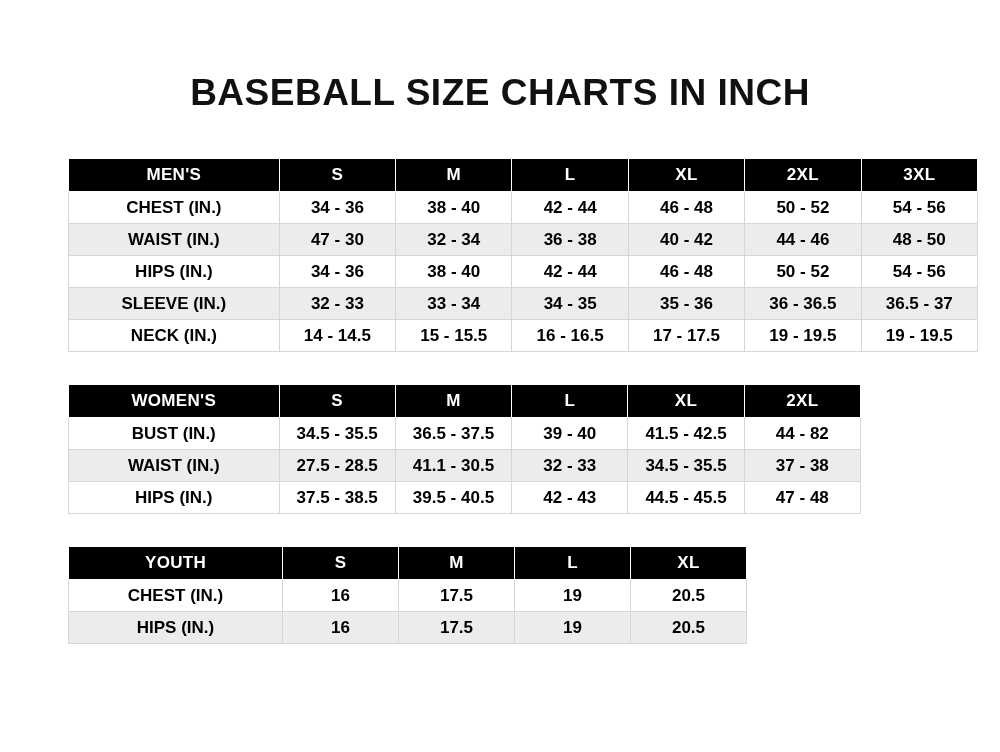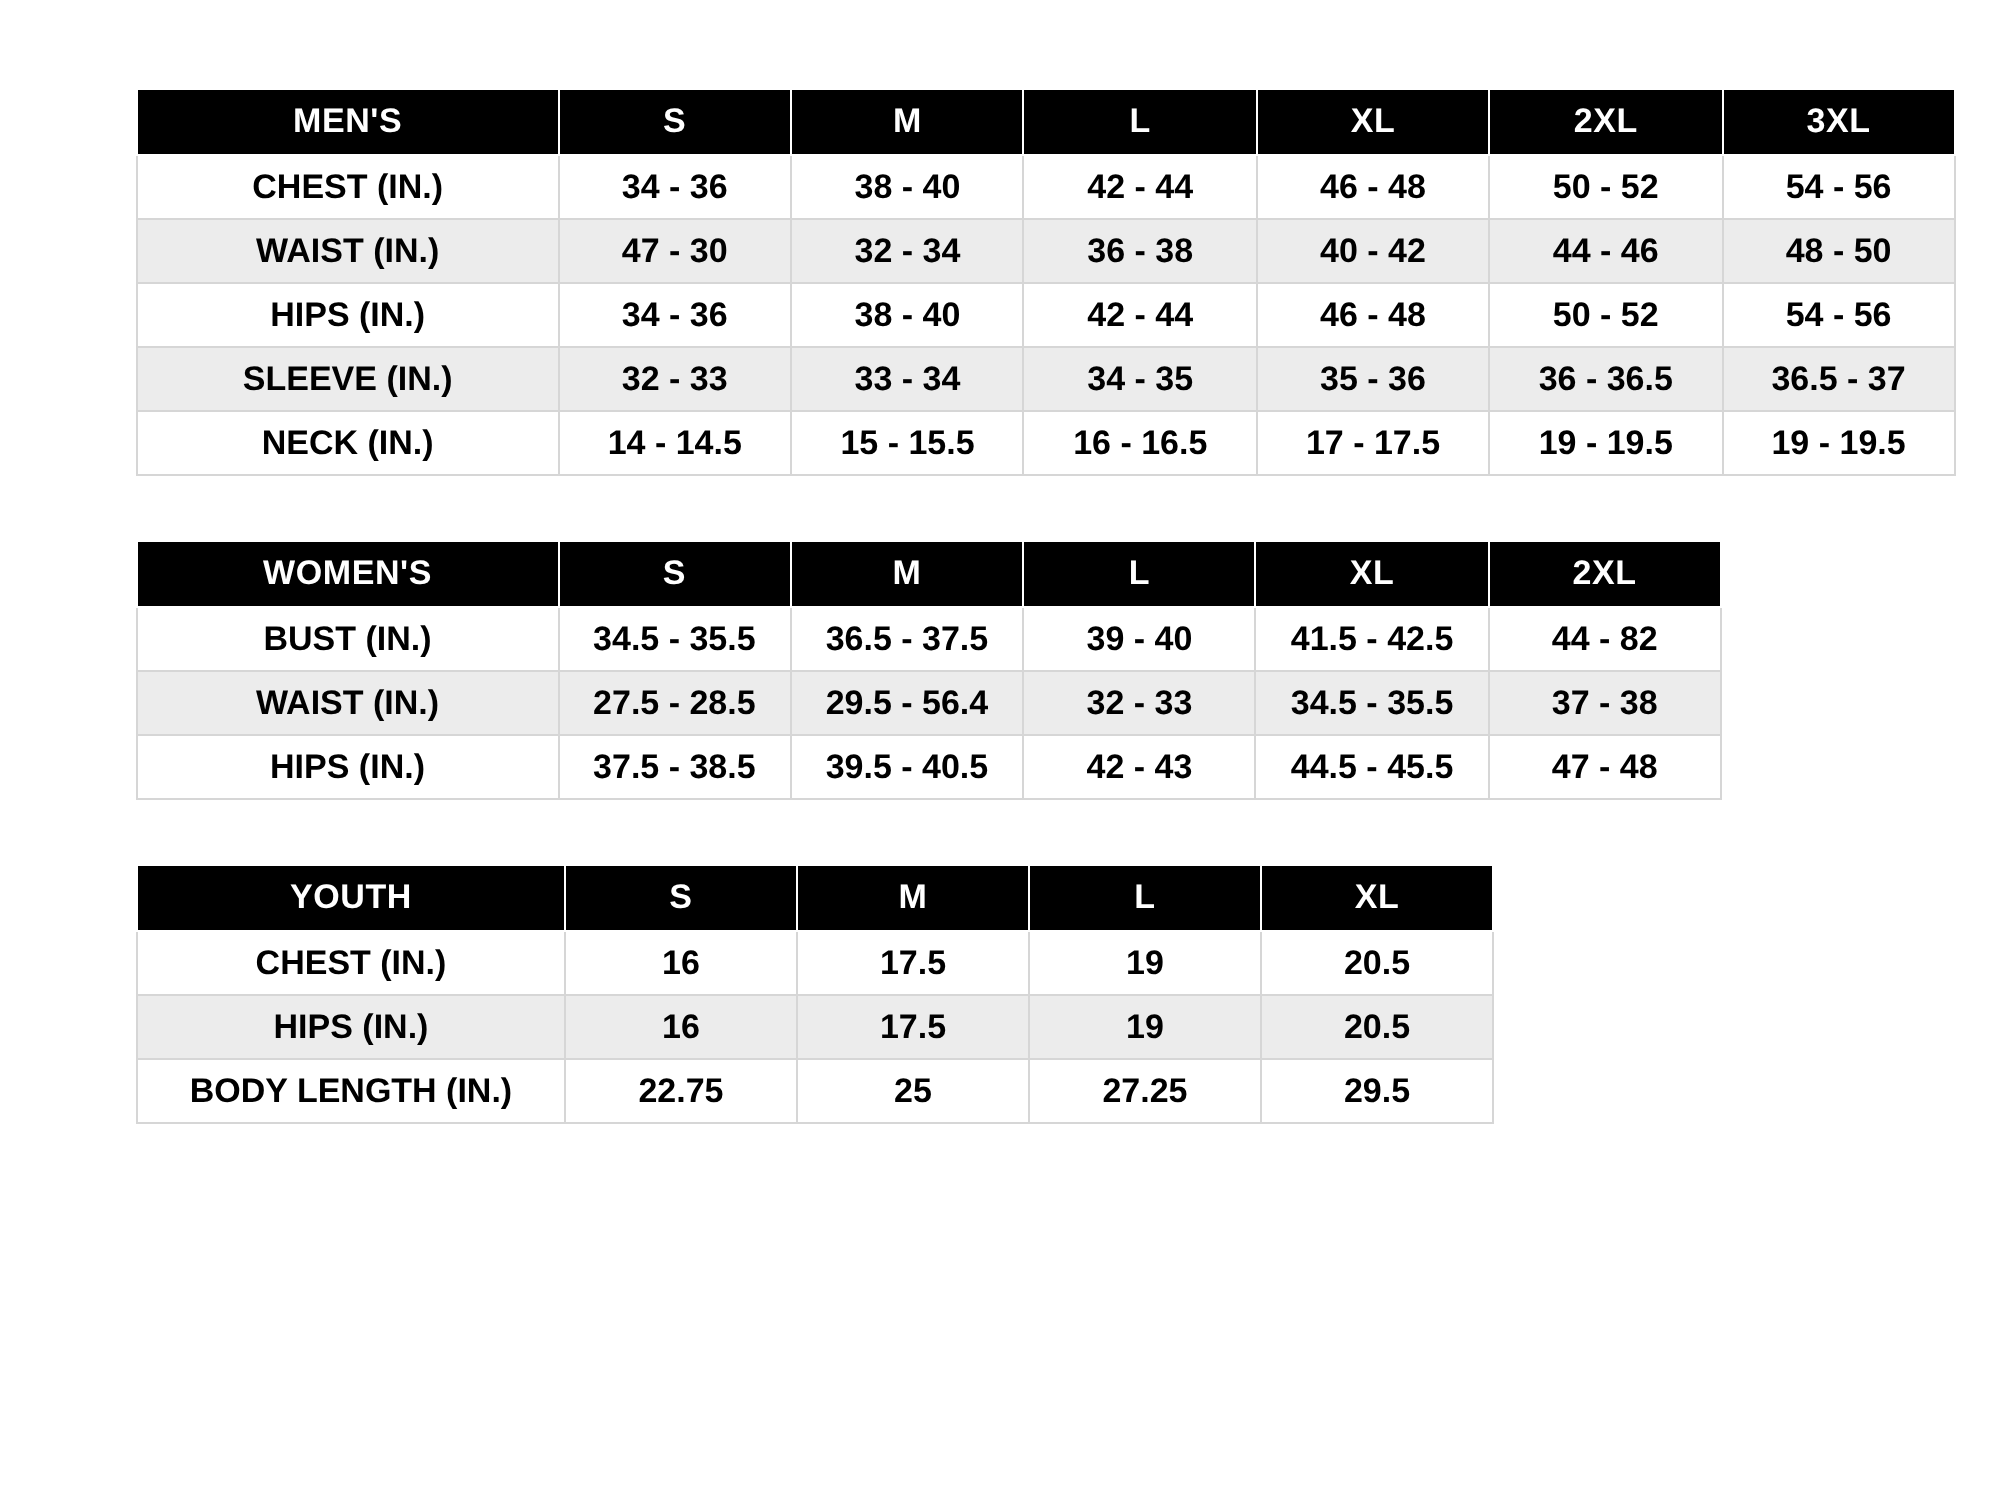--- a/index.html
+++ b/index.html
@@ -87,20 +87,21 @@
   
   .youth-table { width: 678px; }
   .youth-table col.c-label { width: 214px; }
   .youth-table col.c-size  { width: 116px; }
 </style>
 </head>
 <body>
 
 <div class="page">
 
+  <div class="title">BASEBALL SIZE CHARTS IN INCH</div>
 
   <div class="tables">
 
     <table class="size-table men-table">
       <colgroup>
         <col class="c-label">
           <col class="c-size">
           <col class="c-size">
           <col class="c-size">
           <col class="c-size">
@@ -191,21 +192,21 @@
           <td class="row-label">BUST (IN.)</td>
           <td>34.5 - 35.5</td>
           <td>36.5 - 37.5</td>
           <td>39 - 40</td>
           <td>41.5 - 42.5</td>
           <td>44 - 82</td>
         </tr>
         <tr class="even">
           <td class="row-label">WAIST (IN.)</td>
           <td>27.5 - 28.5</td>
-          <td>29.5 - 56.4</td>
+          <td>41.1 - 30.5</td>
           <td>32 - 33</td>
           <td>34.5 - 35.5</td>
           <td>37 - 38</td>
         </tr>
         <tr class="odd">
           <td class="row-label">HIPS (IN.)</td>
           <td>37.5 - 38.5</td>
           <td>39.5 - 40.5</td>
           <td>42 - 43</td>
           <td>44.5 - 45.5</td>
@@ -239,24 +240,17 @@
           <td>19</td>
           <td>20.5</td>
         </tr>
         <tr class="even">
           <td class="row-label">HIPS (IN.)</td>
           <td>16</td>
           <td>17.5</td>
           <td>19</td>
           <td>20.5</td>
         </tr>
-        <tr class="odd">
-          <td class="row-label">BODY LENGTH (IN.)</td>
-          <td>22.75</td>
-          <td>25</td>
-          <td>27.25</td>
-          <td>29.5</td>
-        </tr>
       </tbody>
     </table>
 
   </div>
 </div>
 
 </body></html>

